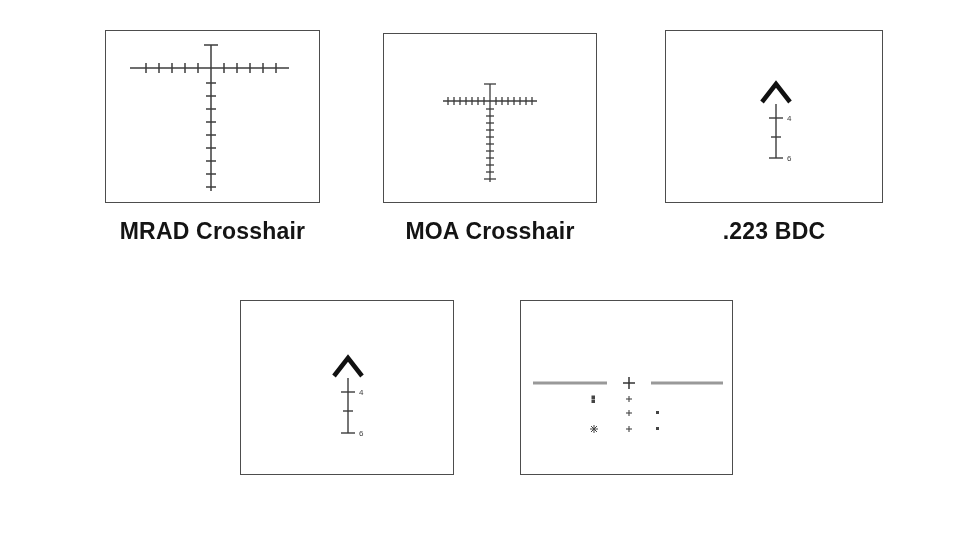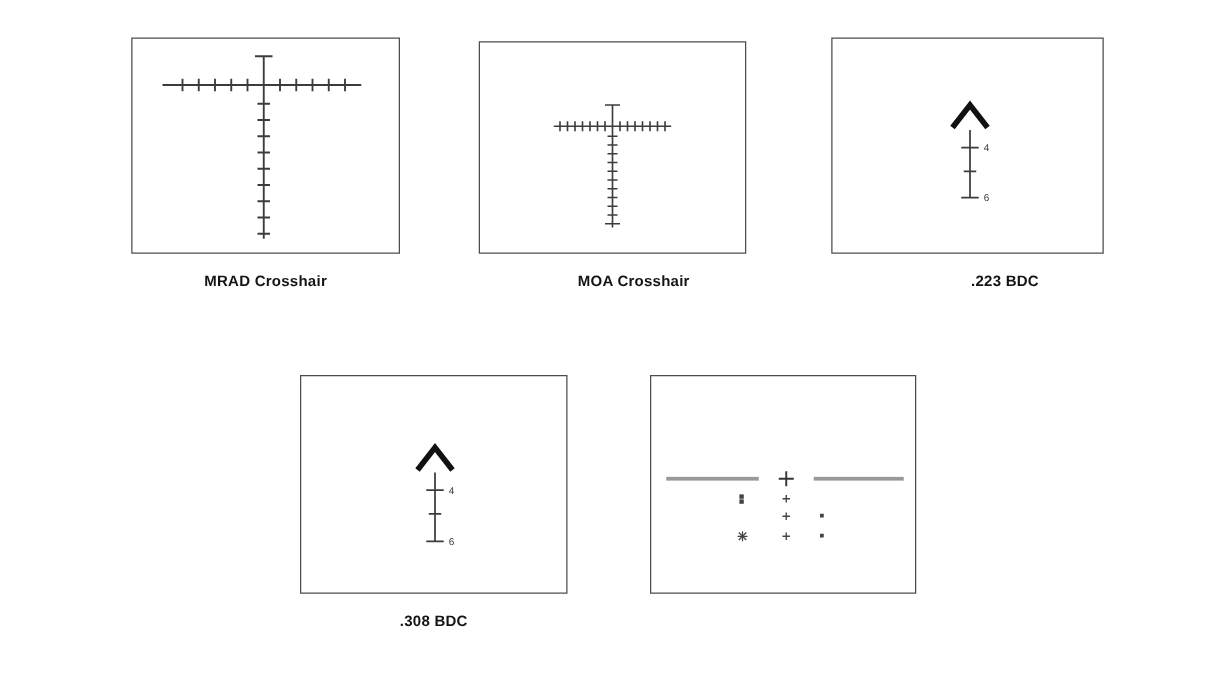--- a/index.html
+++ b/index.html
@@ -1,20 +1,20 @@
 <!DOCTYPE html>
 <html><head>
 <meta charset="utf-8">
 <style>
   html,body{margin:0;padding:0;background:#ffffff;}
   .canvas{position:relative;width:978px;height:550px;background:#ffffff;
           font-family:"Liberation Sans",sans-serif;overflow:hidden;}
   .panel{position:absolute;background:#ffffff;border:1.5px solid #4d4d4d;box-sizing:border-box;}
   .panel svg{display:block;}
-  .caption{position:absolute;text-align:center;font-weight:700;font-size:12px;
+  .caption{position:absolute;text-align:center;font-weight:700;font-size:23px;
            color:#141414;letter-spacing:0.2px;}
 </style>
 </head>
 <body>
 
 <div class="canvas">
 
   <div class="panel" style="left:105px;top:30px;width:215px;height:173px">
     <svg width="212" height="170" viewBox="0 0 212 170">
       <g stroke="#3c3c3c" stroke-width="1.5" fill="none">
@@ -81,51 +81,50 @@
         <line x1="102" y1="110" x2="110" y2="110"></line>
         <line x1="102" y1="117" x2="110" y2="117"></line>
         <line x1="102" y1="124" x2="110" y2="124"></line>
         <line x1="102" y1="131" x2="110" y2="131"></line>
         <line x1="102" y1="138" x2="110" y2="138"></line>
 
         <line x1="100" y1="145" x2="112" y2="145"></line>
       </g>
     </svg>
   </div>
-  <div class="caption" style="left:400px;top:218px;width:214px">MOA Crosshair</div>
+  <div class="caption" style="left:383px;top:218px;width:214px">MOA Crosshair</div>
 
   <div class="panel" style="left:665px;top:30px;width:218px;height:173px">
     <svg width="215" height="170" viewBox="0 0 215 170">
       <polyline points="96,71 110,53 124,71" stroke="#111111" stroke-width="4.5" fill="none" stroke-linejoin="miter"></polyline>
       <g stroke="#3c3c3c" stroke-width="1.4" fill="none">
         <line x1="110" y1="73" x2="110" y2="127"></line>
         <line x1="103" y1="87" x2="117" y2="87"></line>
         <line x1="105" y1="106" x2="115" y2="106"></line>
         <line x1="103" y1="127" x2="117" y2="127"></line>
       </g>
       <text x="121" y="90" font-size="8" fill="#3c3c3c" font-family="Liberation Sans, sans-serif">4</text>
       <text x="121" y="130" font-size="8" fill="#3c3c3c" font-family="Liberation Sans, sans-serif">6</text>
     </svg>
   </div>
-  <div class="caption" style="left:695px;top:218px;width:218px">.223 BDC</div>
+  <div class="caption" style="left:665px;top:218px;width:218px">.223 BDC</div>
 
   <div class="panel" style="left:240px;top:300px;width:214px;height:175px">
     <svg width="211" height="172" viewBox="0 0 211 172">
       <polyline points="93,75 107,57 121,75" stroke="#111111" stroke-width="4.5" fill="none" stroke-linejoin="miter"></polyline>
       <g stroke="#3c3c3c" stroke-width="1.4" fill="none">
         <line x1="107" y1="77" x2="107" y2="132"></line>
         <line x1="100" y1="91" x2="114" y2="91"></line>
         <line x1="102" y1="110" x2="112" y2="110"></line>
         <line x1="100" y1="132" x2="114" y2="132"></line>
       </g>
       <text x="118" y="94" font-size="8" fill="#3c3c3c" font-family="Liberation Sans, sans-serif">4</text>
       <text x="118" y="135" font-size="8" fill="#3c3c3c" font-family="Liberation Sans, sans-serif">6</text>
     </svg>
   </div>
-  <div class="caption" style="left:240px;top:490px;width:214px">.308 BDC</div>
 
   <div class="panel" style="left:520px;top:300px;width:213px;height:175px">
     <svg width="210" height="172" viewBox="0 0 210 172">
 
       <rect x="12" y="80.5" width="74" height="3" fill="#999999"></rect>
       <rect x="130" y="80.5" width="72" height="3" fill="#999999"></rect>
 
       <g stroke="#333333" stroke-width="1.5" fill="none">
         <line x1="102" y1="82" x2="114" y2="82"></line>
         <line x1="108" y1="76" x2="108" y2="88"></line>

